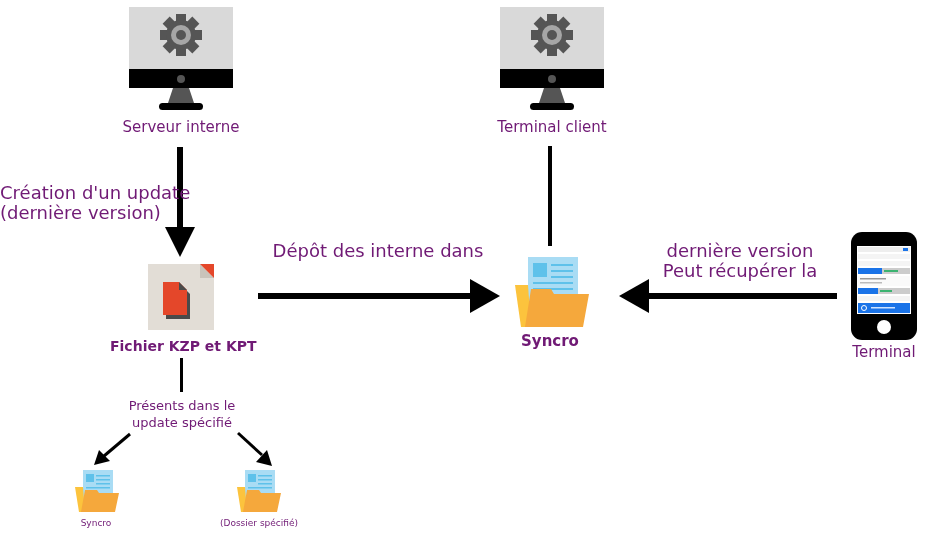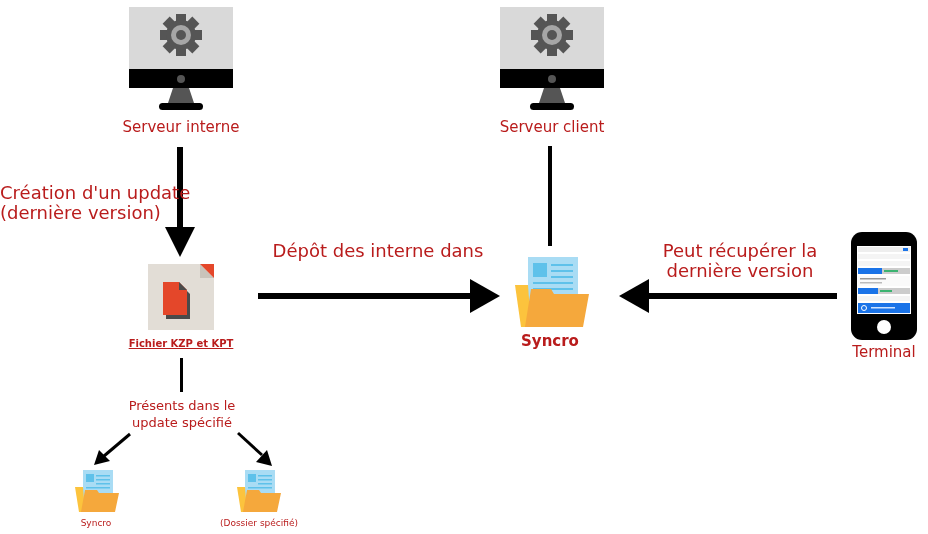--- a/index.html
+++ b/index.html
@@ -1,22 +1,22 @@
 <!DOCTYPE html>
 <html><head>
 <meta charset="utf-8">
 <style>
   html, body { margin: 0; padding: 0; background: #ffffff; }
   body { width: 928px; height: 534px; position: relative; overflow: hidden;
          font-family: "DejaVu Sans", sans-serif; color: #111; }
-  .label { position: absolute; text-align: center; white-space: nowrap; color: #b91c1c; }
+  .label { position: absolute; text-align: center; white-space: nowrap; color: #701a75; }
   .lbl-server { font-size: 15px; }
   .lbl-bold { font-weight: bold; }
   .lbl-mid { font-size: 18px; line-height: 20px; }
-  .lbl-small { font-size: 10px; text-decoration: underline; }
+  .lbl-small { font-size: 14px; }
   .lbl-tiny { font-size: 9px; }
   svg { position: absolute; overflow: visible; }
 </style>
 </head>
 <body>
 
 <div>
   <svg style="left:129px;top:7px;" width="104" height="103" viewBox="0 0 104 103">
     <rect x="0" y="0" width="104" height="62" fill="#d9d9d9"></rect>
     <g transform="translate(52,28)" fill="#555">
@@ -46,21 +46,21 @@
       <rect x="-5" y="-21" width="10" height="42" transform="rotate(-45)"></rect>
       <circle r="15"></circle>
     </g>
     <circle cx="52" cy="28" r="10" fill="#a6a6a6"></circle>
     <circle cx="52" cy="28" r="5" fill="#555"></circle>
     <rect x="0" y="62" width="104" height="19" fill="#000"></rect>
     <circle cx="52" cy="72" r="4" fill="#555"></circle>
     <polygon points="44,81 60,81 66,99 38,99" fill="#555"></polygon>
     <rect x="30" y="96" width="44" height="7" rx="3.5" fill="#000"></rect>
   </svg>
-  <div class="label lbl-server" style="left:470px;top:118px;width:164px;">Serveur client</div>
+  <div class="label lbl-server" style="left:470px;top:118px;width:164px;">Terminal client</div>
 </div>
 
 <svg style="left:160px;top:145px;" width="40" height="115">
   <rect x="17" y="2" width="6" height="82" fill="#000"></rect>
   <polygon points="5,82 35,82 20,112" fill="#000"></polygon>
 </svg>
 <div class="label lbl-mid" style="left:0px;top:183px;width:160px;">
   <div>Création d'un update</div>
   <div>(dernière version)</div>
 </div>
@@ -147,22 +147,22 @@
     <polygon points="16,32 36,32 39,37 74,37 68,70 10,70" fill="#f5a83c"></polygon>
   </svg>
   <div class="label lbl-server lbl-bold" style="left:500px;top:332px;width:100px;">Syncro</div>
 </div>
 
 <svg style="left:617px;top:276px;" width="222" height="40">
   <rect x="28" y="17" width="192" height="6" fill="#000"></rect>
   <polygon points="2,20 32,3 32,37" fill="#000"></polygon>
 </svg>
 <div class="label lbl-mid" style="left:650px;top:241px;width:180px;">
+  <div>dernière version</div>
   <div>Peut récupérer la</div>
-  <div>dernière version</div>
 </div>
 
 <div>
   <svg style="left:851px;top:232px;" width="66" height="108" viewBox="0 0 66 108">
     <rect x="0" y="0" width="66" height="108" rx="11" fill="#000"></rect>
     <rect x="6" y="14" width="54" height="68" fill="#fff"></rect>
     <rect x="7" y="15" width="52" height="5" fill="#eee"></rect>
     <rect x="52" y="16" width="5" height="3" fill="#1a73e8"></rect>
     <rect x="7" y="22" width="52" height="5" fill="#f4f4f4"></rect>
     <rect x="7" y="29" width="52" height="5" fill="#f4f4f4"></rect>

